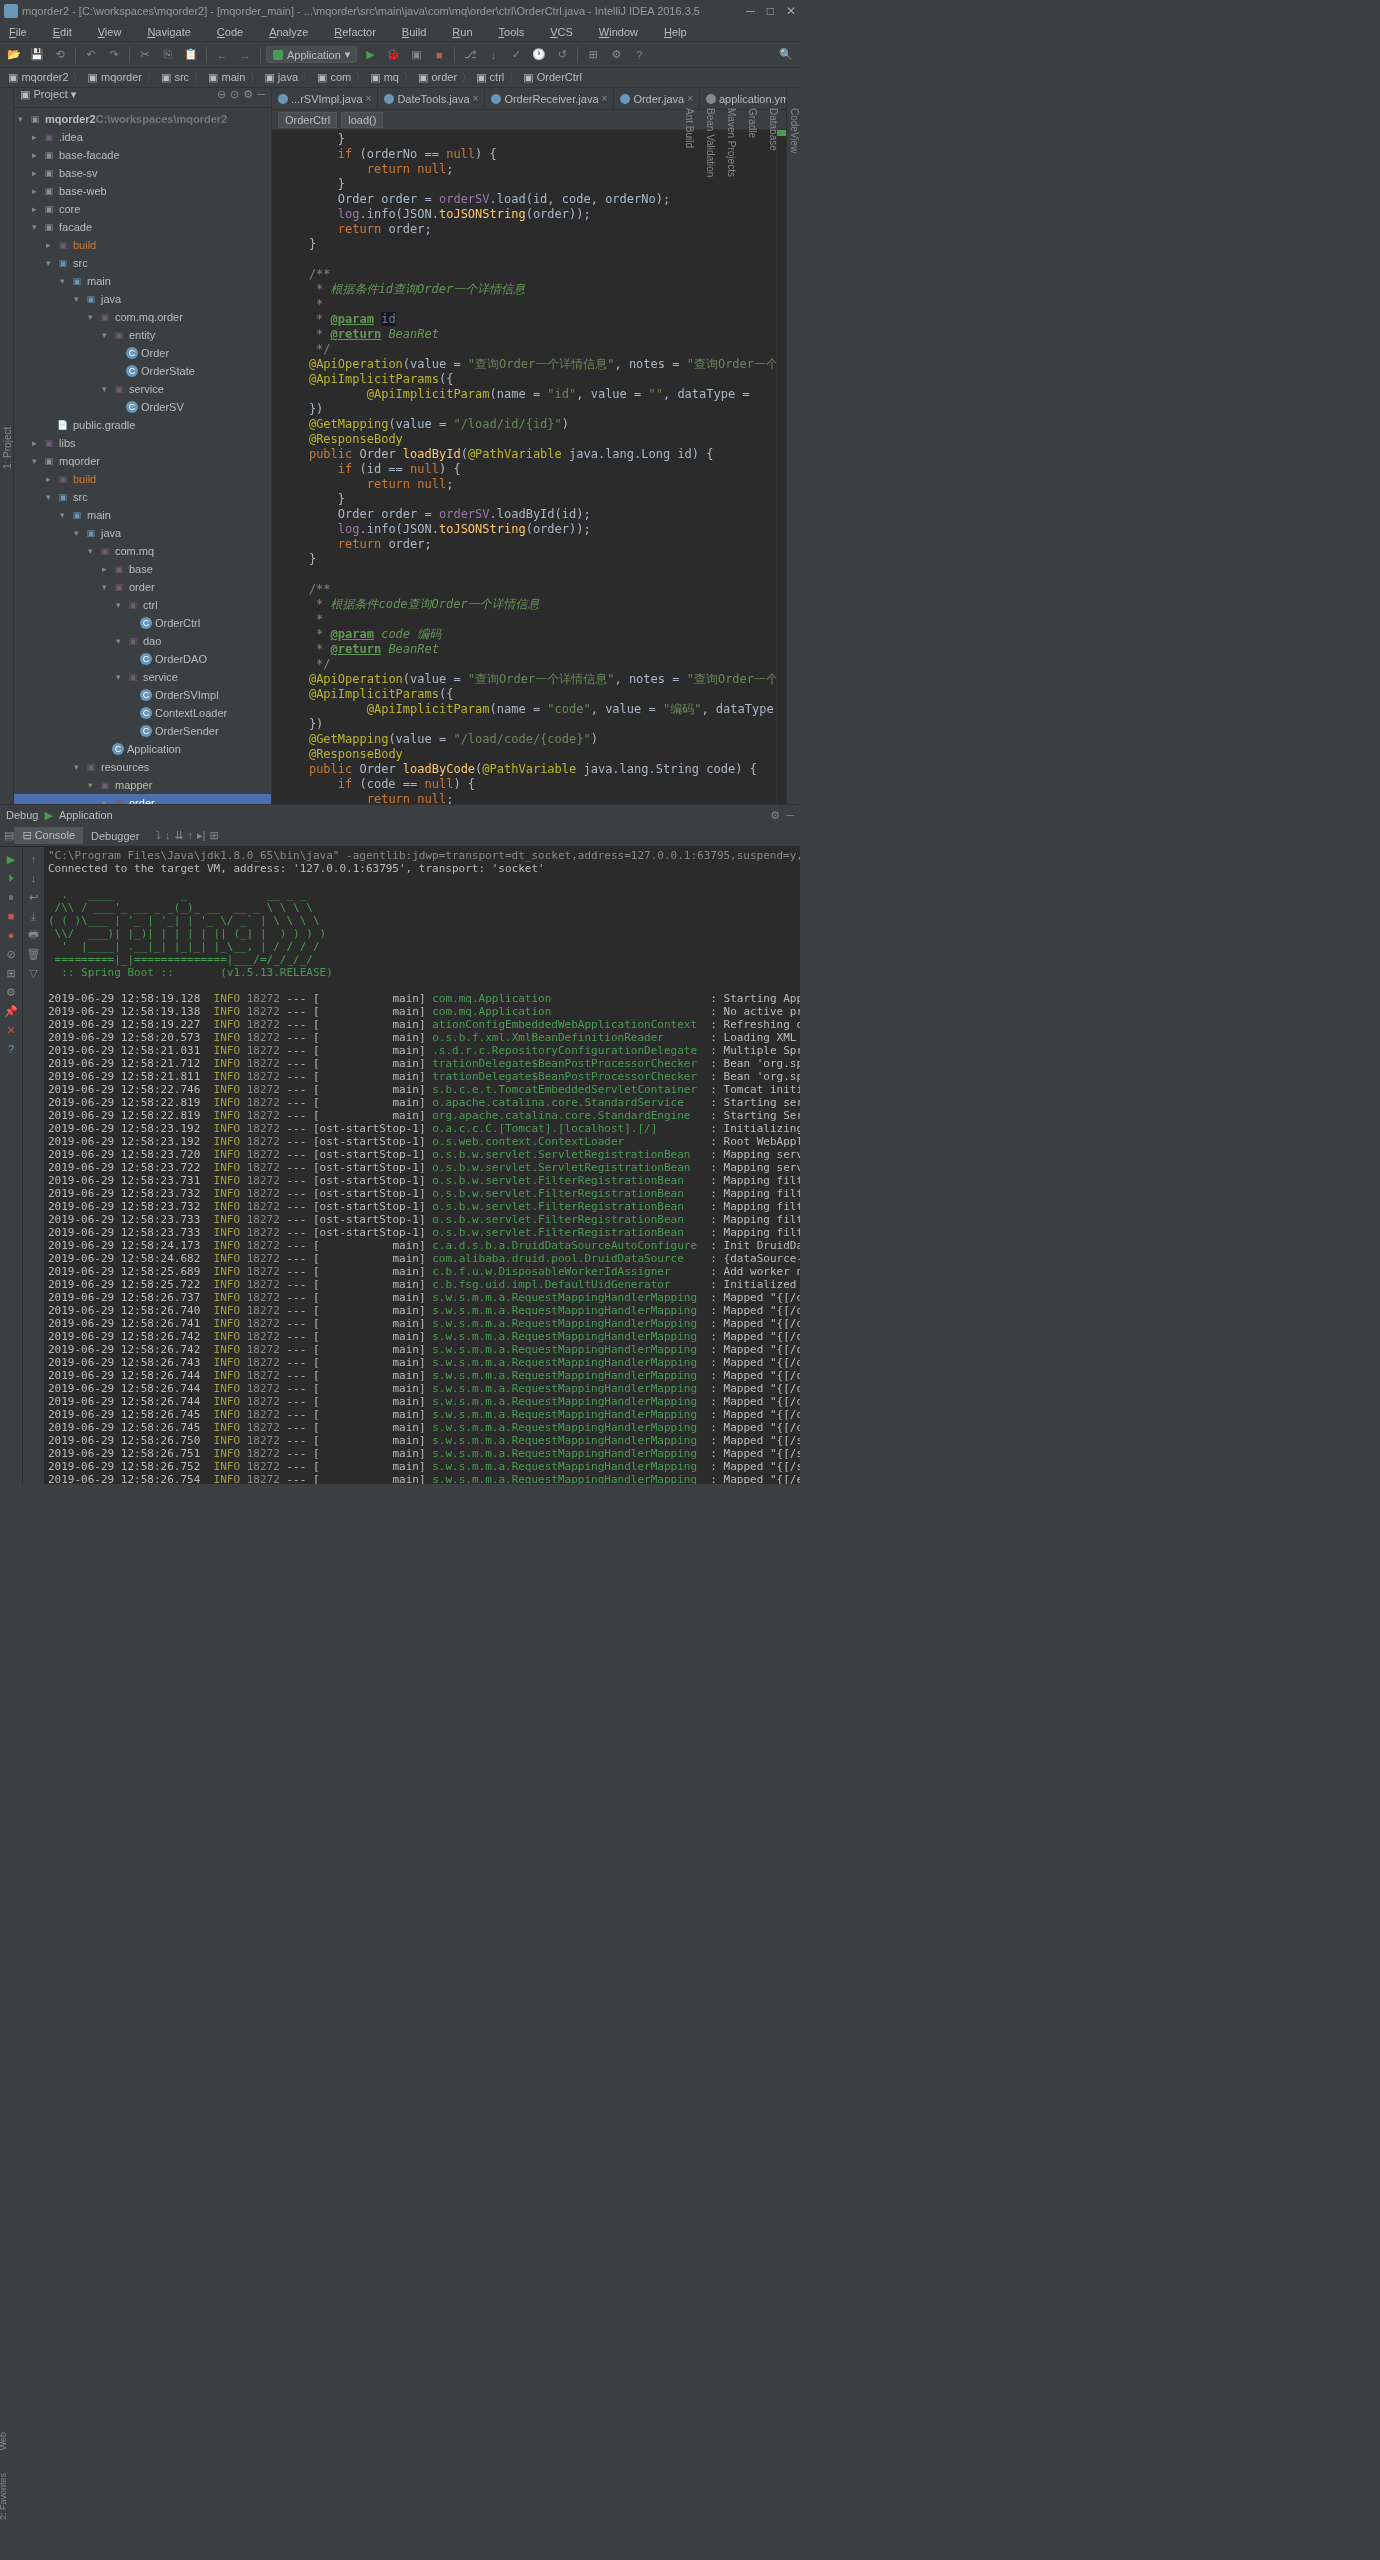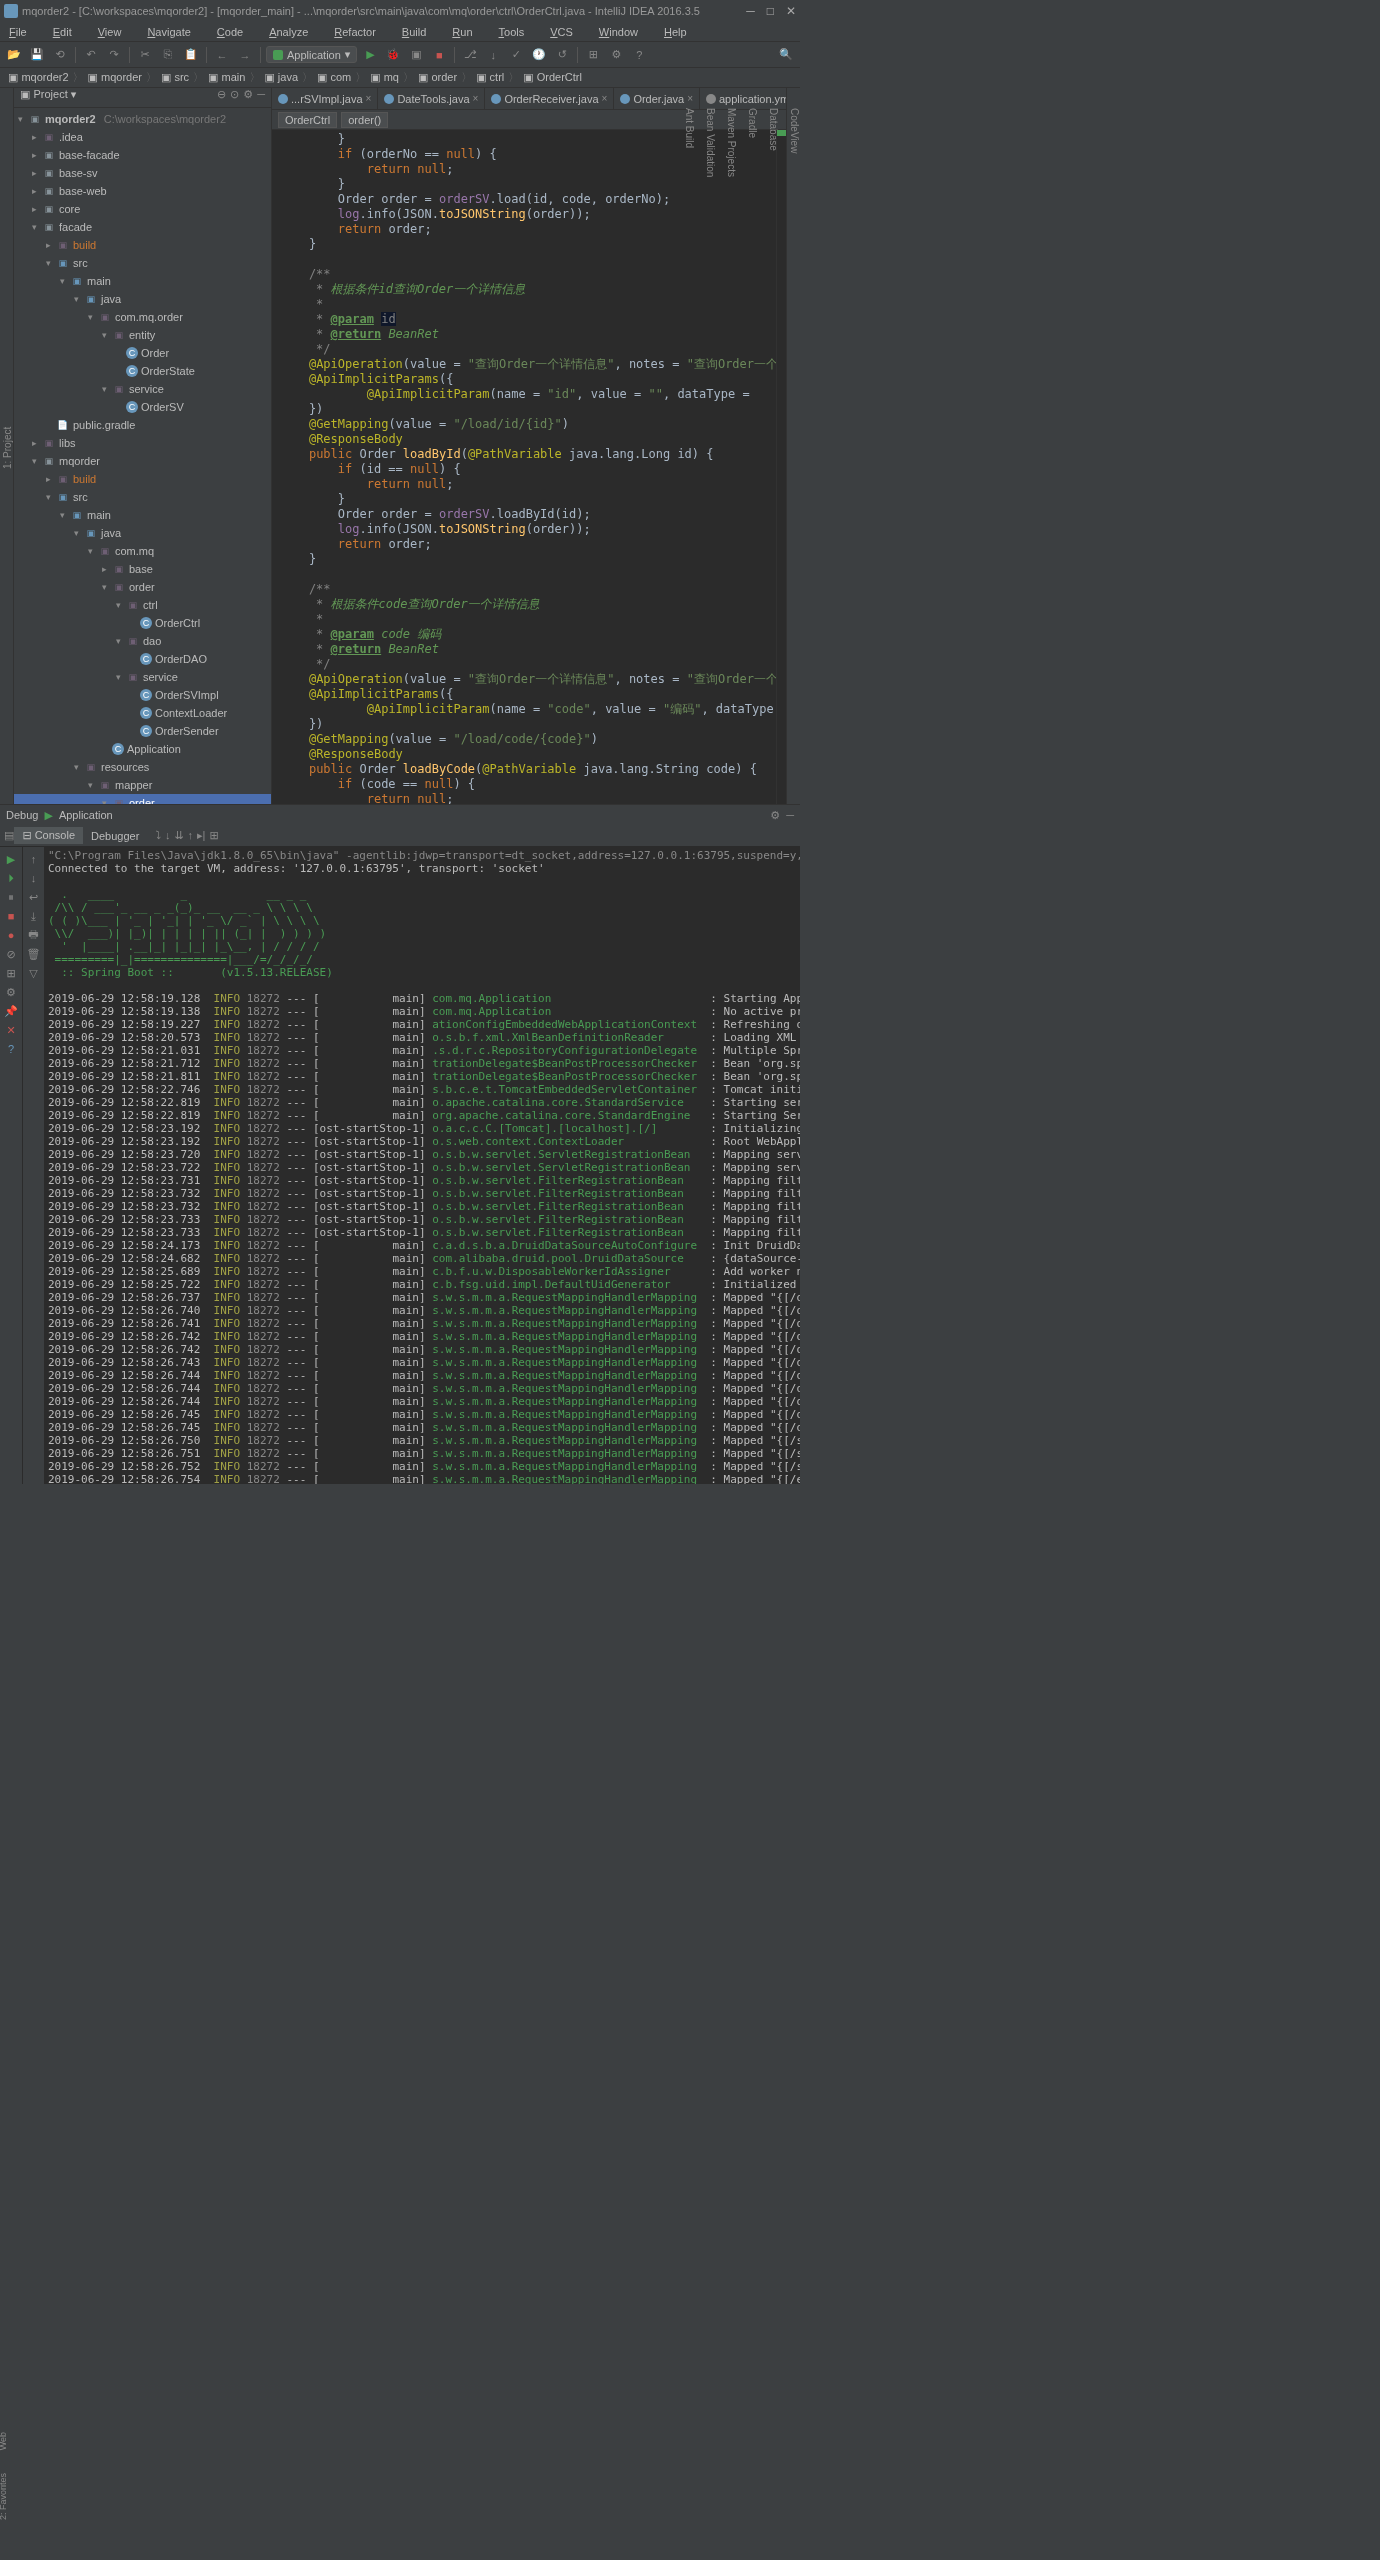--- a/index.html
+++ b/index.html
@@ -31,21 +31,21 @@
 .tree-row.selected { background:#4b6eaf; color:#fff; }
 .tree-arrow { width:10px; color:#888; font-size:9px; }
 .tree-icon { width:14px; height:14px; margin-right:3px; display:inline-flex; align-items:center; justify-content:center; font-size:9px; border-radius:2px; }
 .tree-icon.folder { color:#6e5f74; }
 .tree-icon.jfolder { color:#6897bb; }
 .tree-icon.mod { color:#87939a; }
 .tree-icon.class { background:#6897bb; color:#fff; border-radius:50%; width:12px; height:12px; }
 .tree-icon.file { color:#888; }
 .tree-label { color:#bbbbbb; }
 .tree-row.selected .tree-label { color:#fff; }
-.tree-sublabel { color:#777; margin-left:8px; }
+.tree-sublabel { color:#777; margin-left:0;font-weight:bold; }
 .editor-area { flex:1; display:flex; flex-direction:column; background:#2b2b2b; min-width:0; }
 .tabs { display:flex; background:#3c3f41; height:22px; border-bottom:1px solid #323232; overflow:hidden; }
 .tab { display:flex; align-items:center; padding:0 6px; gap:3px; font-size:11px; color:#bbb; border-right:1px solid #323232; white-space:nowrap; }
 .tab-icon { width:10px; height:10px; border-radius:50%; }
 .tab-close { color:#888; font-size:10px; }
 .breadc2 { display:flex; background:#3c3f41; height:20px; align-items:center; padding:0 6px; gap:4px; font-size:11px; border-bottom:1px solid #323232; }
 .crumb-box { background:#4a4d4f; padding:1px 6px; border:1px solid #555; }
 .code-area { flex:1; display:flex; overflow:hidden; font-family:Consolas,monospace; font-size:12px; line-height:15px; }
 .gutter { width:40px; background:#313335; color:#606366; text-align:right; padding:2px 6px 2px 0; white-space:pre; }
 .code { flex:1; background:#2b2b2b; color:#a9b7c6; padding:2px 0 2px 8px; white-space:pre; overflow:hidden; }
@@ -407,21 +407,21 @@
           <span>Order.java</span>
           <span class="tab-close">×</span>
         </div>
         <div class="tab">
           <span class="tab-icon" style="background:#888"></span>
           <span>application.yml</span>
         </div>
       </div>
     <div class="breadc2">
       <span class="crumb-box">OrderCtrl</span>
-      <span class="crumb-box">order()</span>
+      <span class="crumb-box">load()</span>
     </div>
     <div class="code-area">
       <div class="code" id="code">        }
         <span class="kw">if</span> (orderNo == <span class="kw">null</span>) {
             <span class="kw">return null</span>;
         }
         Order order = <span class="fld">orderSV</span>.load(id, code, orderNo);
         <span class="fld">log</span>.info(JSON.<span class="mth">toJSONString</span>(order));
         <span class="kw">return</span> order;
     }

